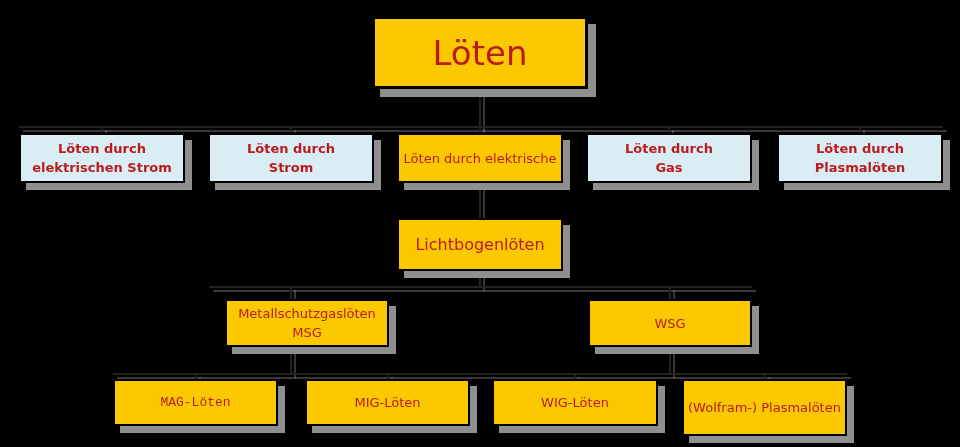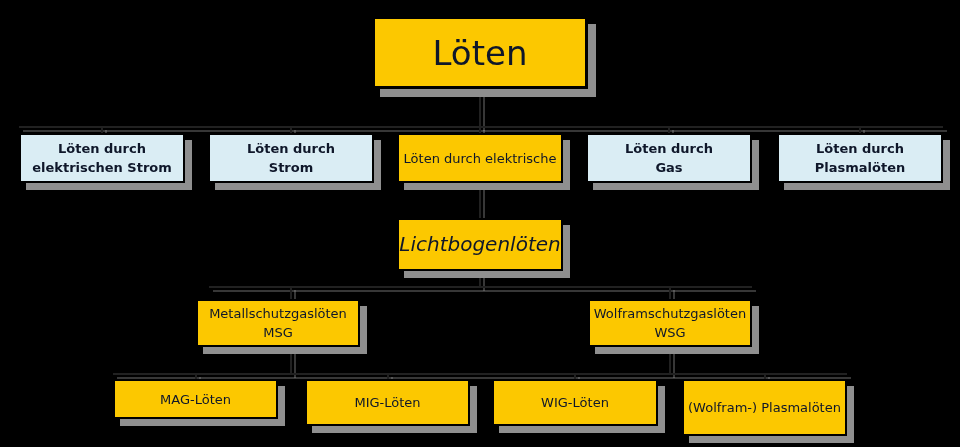--- a/index.html
+++ b/index.html
@@ -2,31 +2,31 @@
 <html><head>
 <meta charset="utf-8">
 <style>
   html,body{margin:0;padding:0;background:#000;}
   #stage{
     position:relative;width:960px;height:447px;background:#000;overflow:hidden;
     font-family:"DejaVu Sans","Liberation Sans",sans-serif;
   }
   .node{
     position:absolute;display:flex;flex-direction:column;align-items:center;justify-content:center;
-    text-align:center;color:#0f172a;box-sizing:border-box;
+    text-align:center;color:#b91c1c;box-sizing:border-box;
     border:2px solid #000;box-shadow:7px 7px 0 #8f8f8f;
     line-height:19px;font-size:13px;
   }
   .node.yellow{background:#fcc800;}
   .node.blue{background:#daedf4;font-weight:bold;}
   .node.root{
     border-width:3px;box-shadow:8px 8px 0 #8f8f8f;
     font-size:34px;line-height:40px;
   }
-  .node.mid{font-size:20px;font-style:italic;}
+  .node.mid{font-size:16px;}
   .line{position:absolute;background:#212121;box-shadow:4px 4px 0 rgba(145,145,145,0.38);}
   .hline{height:2px;}
   .vline{width:2px;}
 </style>
 </head>
 <body>
 
 <div id="stage">
 
   <div class="line vline" style="left:479px;top:89px;height:38px;"></div>
@@ -73,30 +73,29 @@
   </div>
   <div class="node blue" style="left:777px;top:133px;width:166px;height:50px;">
     <span>Löten durch</span>
     <span>Plasmalöten</span>
   </div>
 
   <div class="node mid yellow" style="left:397px;top:218px;width:166px;height:53px;">
     <span>Lichtbogenlöten</span>
   </div>
 
-  <div class="node yellow" style="left:196px;top:299px;width:164px;height:48px;align-items:center;">
+  <div class="node yellow" style="left:225px;top:299px;width:164px;height:48px;align-items:center;">
     <span>Metallschutzgaslöten</span>
     <span>MSG</span>
   </div>
   <div class="node yellow" style="left:588px;top:299px;width:164px;height:48px;">
-    <span>Wolframschutzgaslöten</span>
     <span>WSG</span>
   </div>
 
-  <div class="node yellow" style="left:113px;top:379px;width:165px;height:40px;">
+  <div class="node yellow" style="left:113px;top:379px;width:165px;height:47px;font-family:Liberation Mono, monospace;">
     <span>MAG-Löten</span>
   </div>
   <div class="node yellow" style="left:492px;top:379px;width:166px;height:47px;">
     <span>WIG-Löten</span>
   </div>
   <div class="node yellow" style="left:305px;top:379px;width:165px;height:47px;">
     <span>MIG-Löten</span>
   </div>
   <div class="node yellow" style="left:682px;top:379px;width:165px;height:57px;">
     <span>(Wolfram-) Plasmalöten</span>

